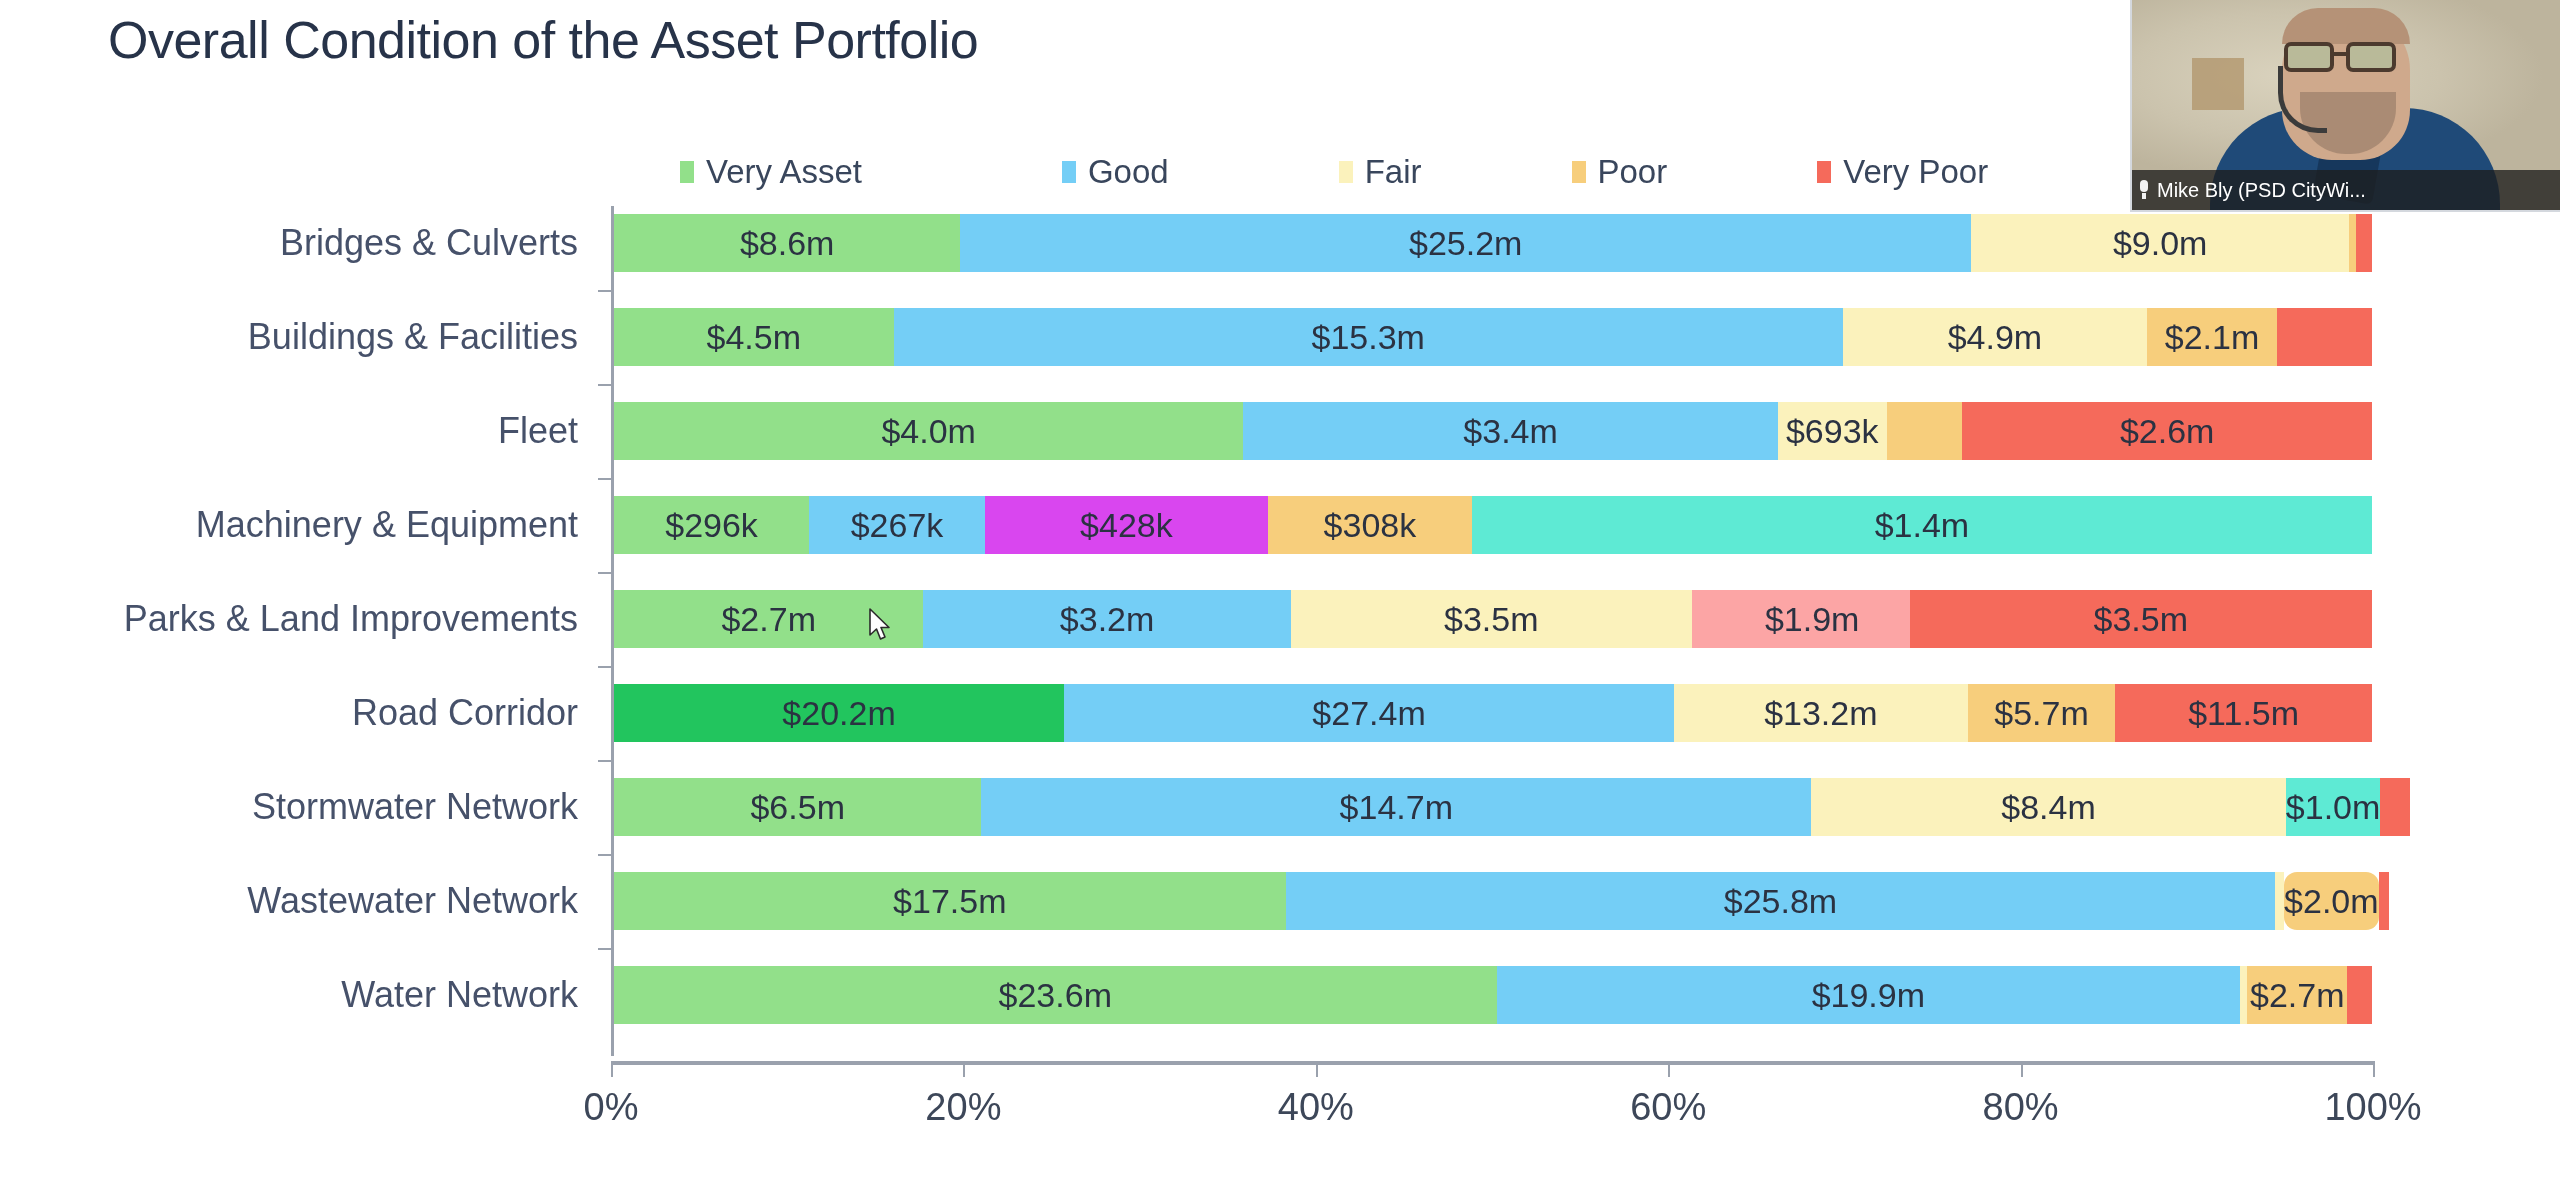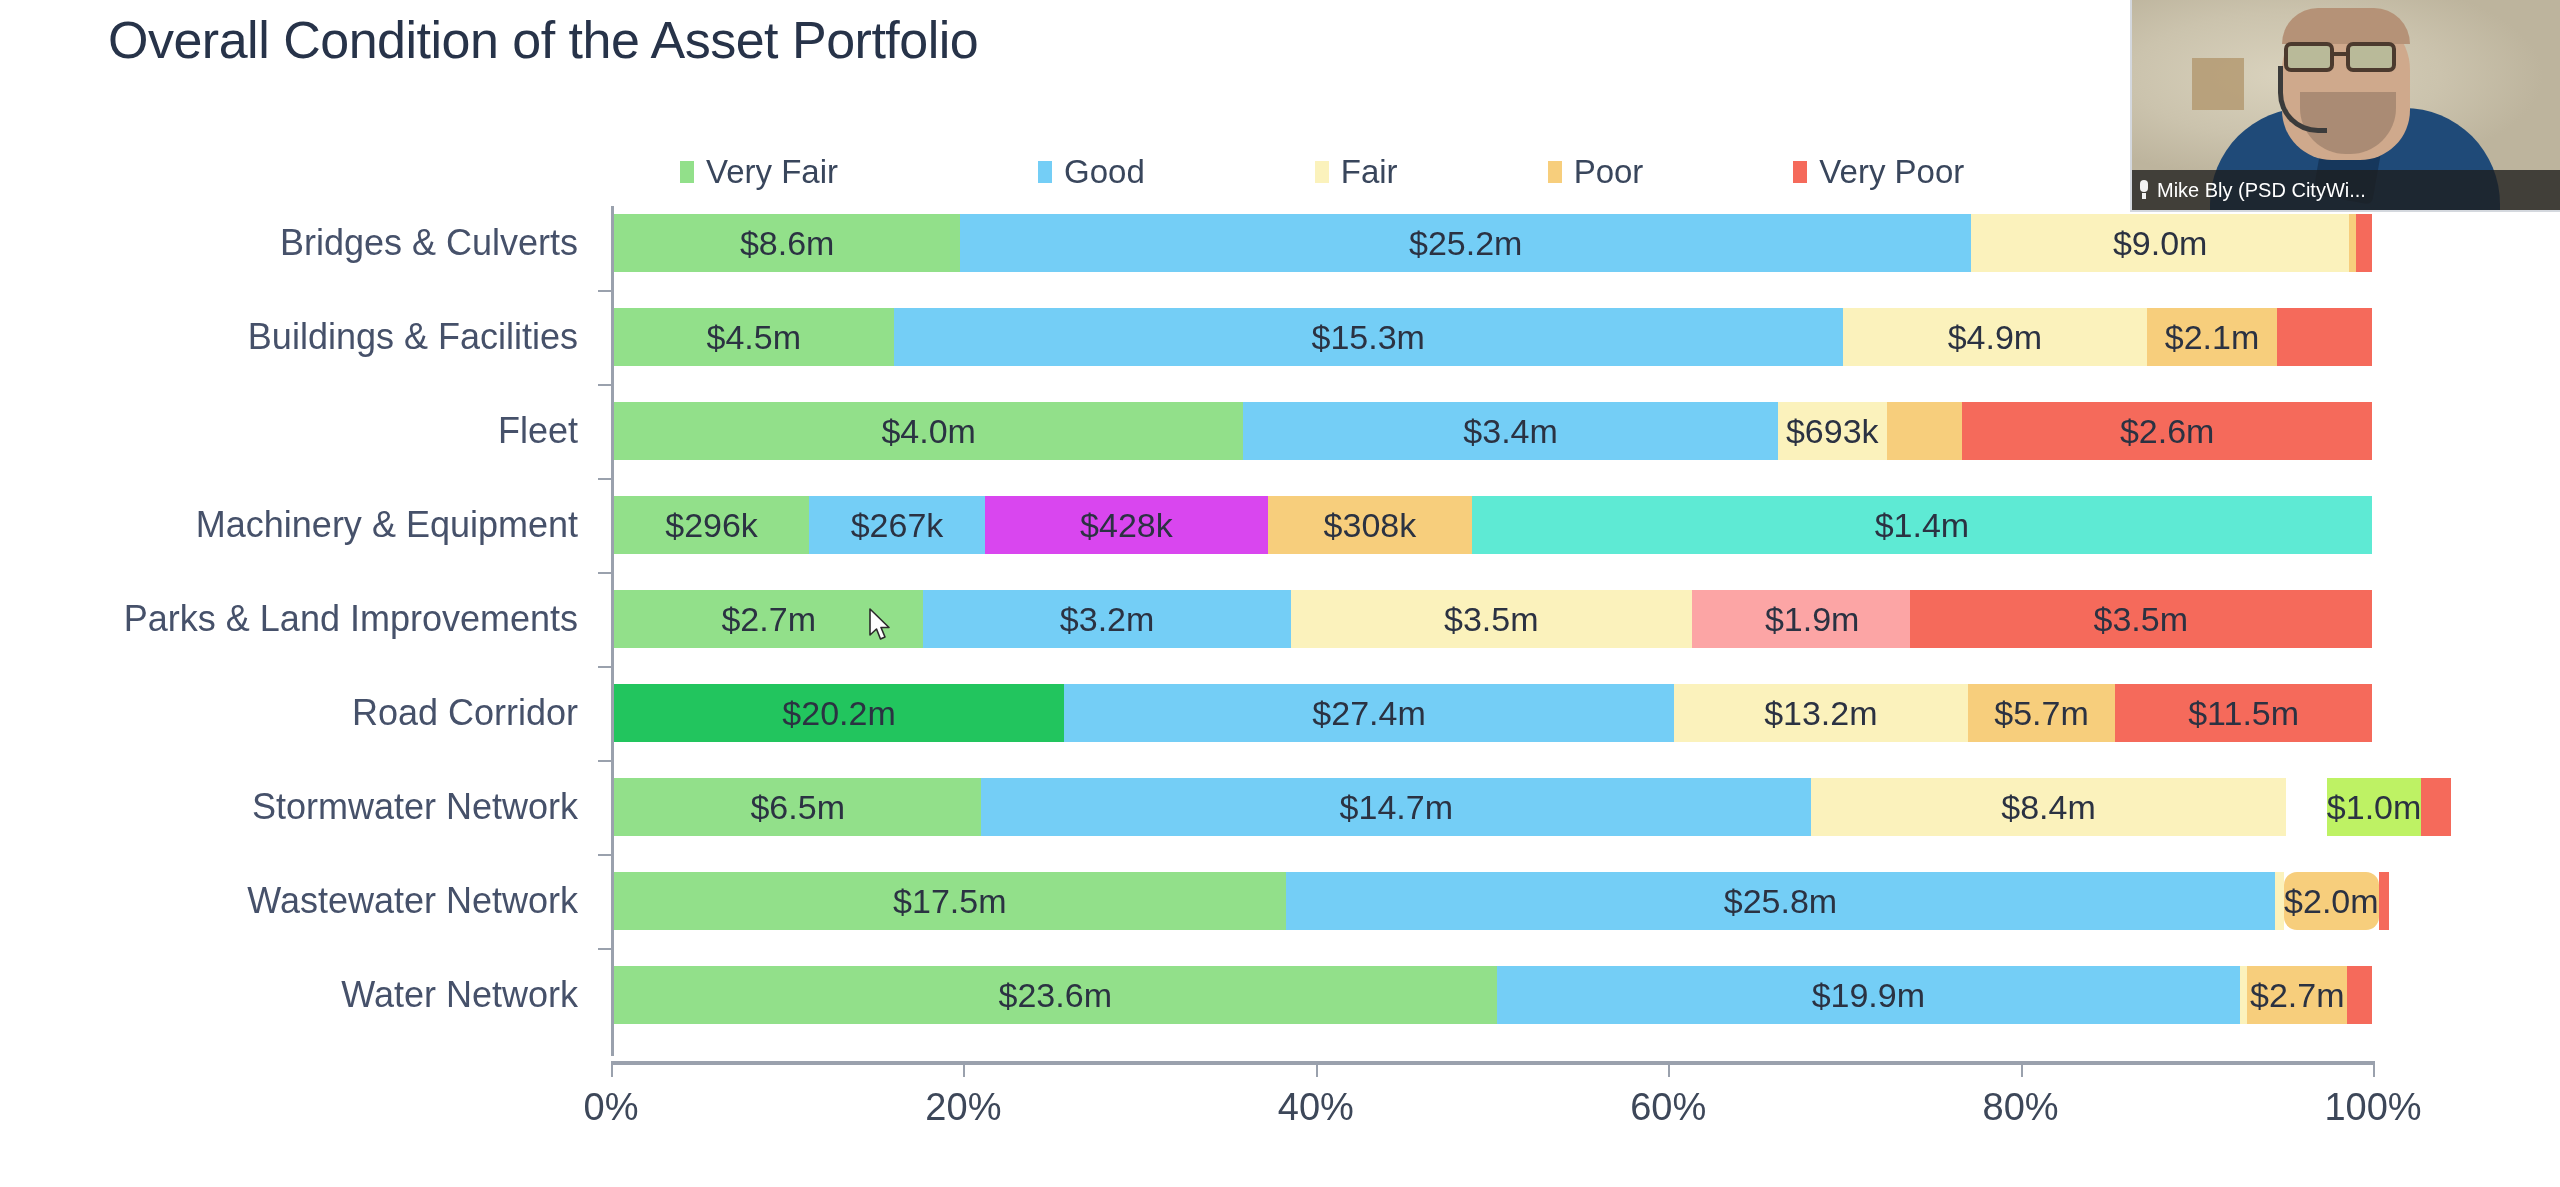--- a/index.html
+++ b/index.html
@@ -315,21 +315,21 @@
   }
 </style>
 </head>
 <body>
 
 <div id="slide-title">Overall Condition of the Asset Portfolio</div>
 
 <div id="legend">
     <div class="legend-item">
       <span class="legend-swatch" style="background: rgb(146, 224, 138);"></span>
-      <span class="legend-label">Very Fair</span>
+      <span class="legend-label">Very Asset</span>
     </div>
     <div class="legend-item" style="margin-left: 200px;">
       <span class="legend-swatch" style="background: rgb(116, 206, 246);"></span>
       <span class="legend-label">Good</span>
     </div>
     <div class="legend-item" style="margin-left: 170px;">
       <span class="legend-swatch" style="background: rgb(251, 242, 188);"></span>
       <span class="legend-label">Fair</span>
     </div>
     <div class="legend-item" style="margin-left: 150px;">
@@ -462,21 +462,21 @@
         <div class="bar">
           <div class="seg" style="flex: 0 0 20.9%; background: rgb(146, 224, 138);">
             <span class="seg-label">$6.5m</span>
           </div>
           <div class="seg" style="flex: 0 0 47.2%; background: rgb(116, 206, 246);">
             <span class="seg-label">$14.7m</span>
           </div>
           <div class="seg" style="flex: 0 0 27%; background: rgb(251, 242, 188);">
             <span class="seg-label">$8.4m</span>
           </div>
-          <div class="seg" style="flex: 0 0 3.2%; background: #bef264; margin-left: 41px;">
+          <div class="seg" style="flex: 0 0 3.2%; background: #5eead4;">
             <span class="seg-label">$1.0m</span>
           </div>
           <div class="seg" style="flex: 0 0 1.7%; background: rgb(245, 106, 91);"></div>
         </div>
       </div>
       <div class="row" style="top: 658px;">
         <div class="row-label">Wastewater Network</div>
         <div class="bar">
           <div class="seg" style="flex: 0 0 38.2%; background: rgb(146, 224, 138);">
             <span class="seg-label">$17.5m</span>

